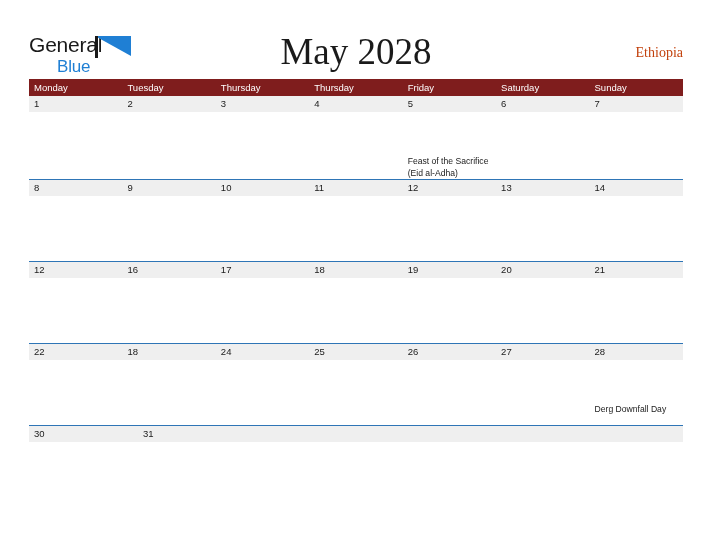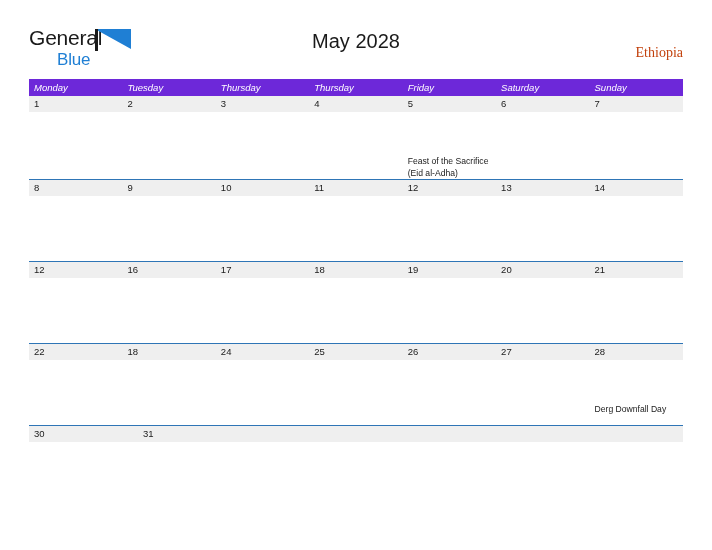--- a/index.html
+++ b/index.html
@@ -18,21 +18,21 @@
   
   .page-header {
     position: relative;
     height: 76px;
     display: flex;
     align-items: center;
   }
   .logo {
     position: absolute;
     left: 29px;
-    top: 28px;
+    top: 35px;
     width: 110px;
     height: 42px;
   }
   .logo-general {
     font-size: 21px;
     color: #1a1a1a;
     letter-spacing: -0.2px;
     line-height: 20px;
     display: block;
     font-family: "Liberation Sans", sans-serif;
@@ -53,46 +53,45 @@
     top: 1px;
     width: 38px;
     height: 22px;
   }
   .month-title {
     position: absolute;
     left: 0;
     right: 0;
     top: 30px;
     text-align: center;
-    font-size: 20px;
+    font-size: 37px;
     color: #1a1a1a;
     font-weight: normal;
-    font-family: Liberation Sans, sans-serif;
+    font-family: Liberation Serif, serif;
   }
   .country-label {
     position: absolute;
     right: 29px;
     top: 45px;
     font-size: 14px;
     color: #c2410c;
     font-family: Liberation Serif, serif;
   }
 
   
   .calendar {
     position: absolute;
     left: 29px;
     top: 79px;
     width: 654px;
   }
   .weekday-header {
     display: flex;
-    background: #6d28d9;
+    background: #7f1d1d;
     height: 17px;
-    font-style: italic;
   }
   .weekday-cell {
     flex: 1 1 0;
     color: #ffffff;
     font-size: 9.5px;
     line-height: 17px;
     padding-left: 5px;
     box-sizing: border-box;
     font-family: "Liberation Sans", sans-serif;
     white-space: nowrap;

